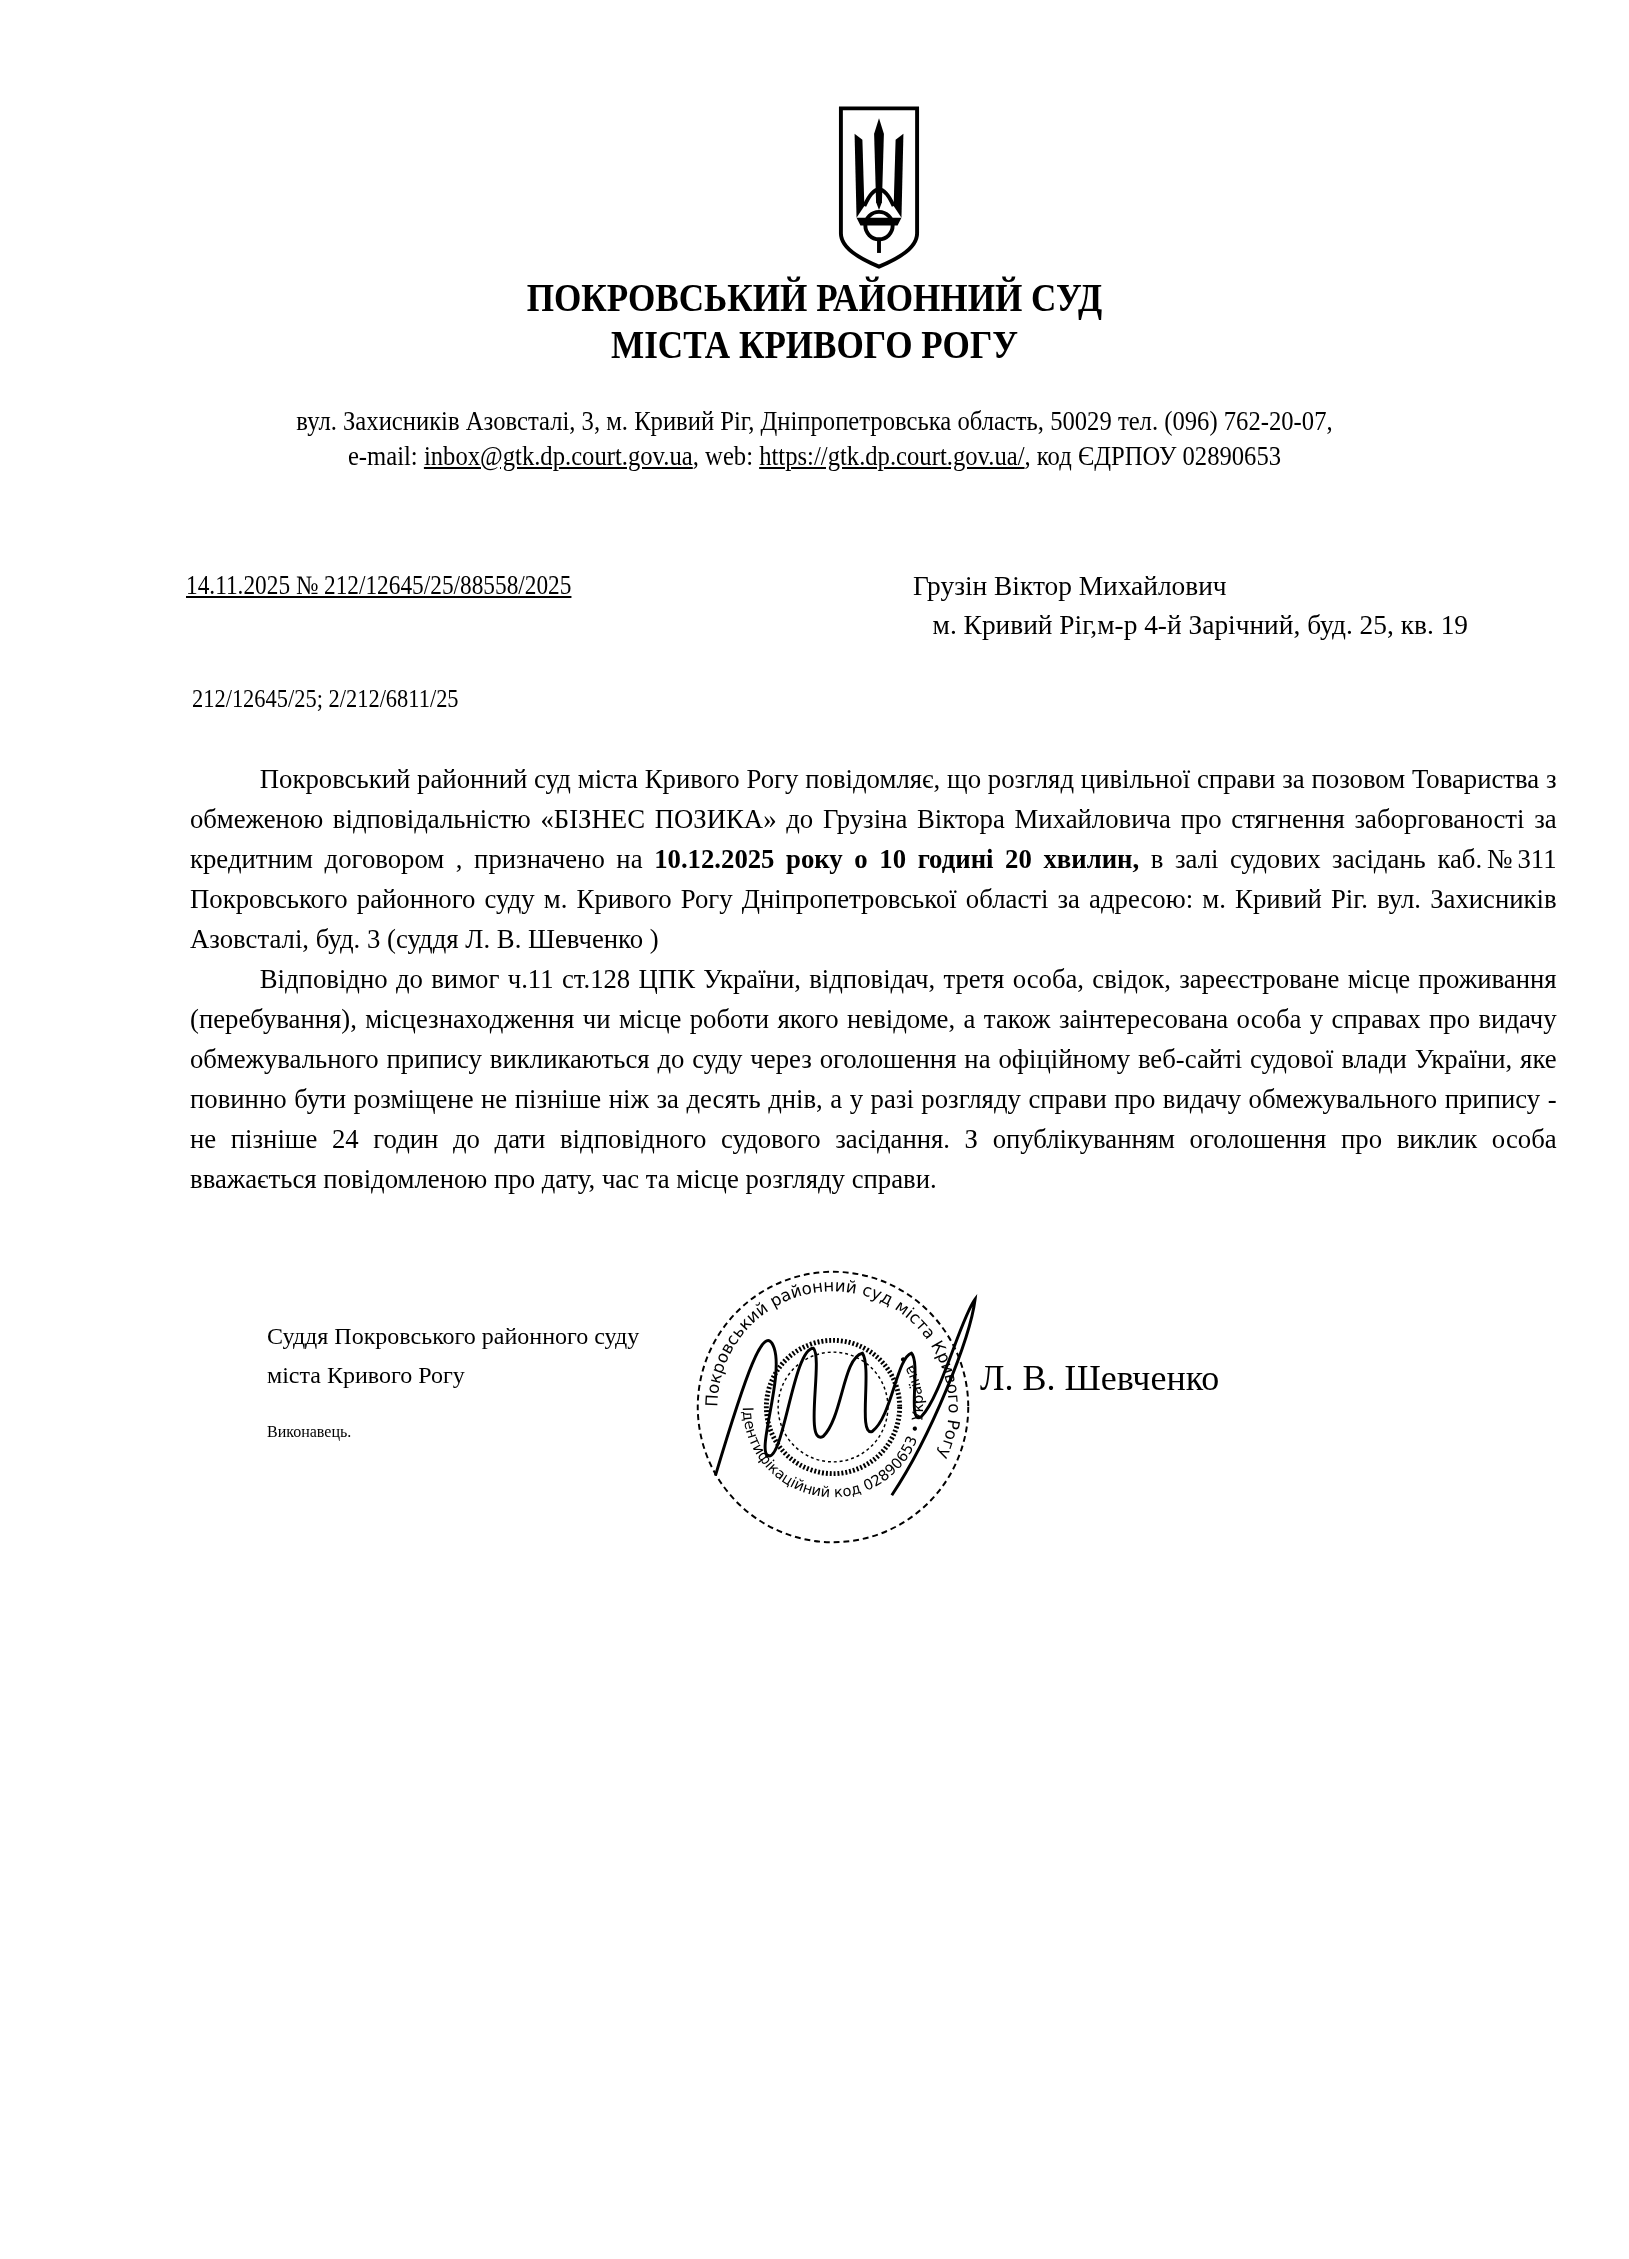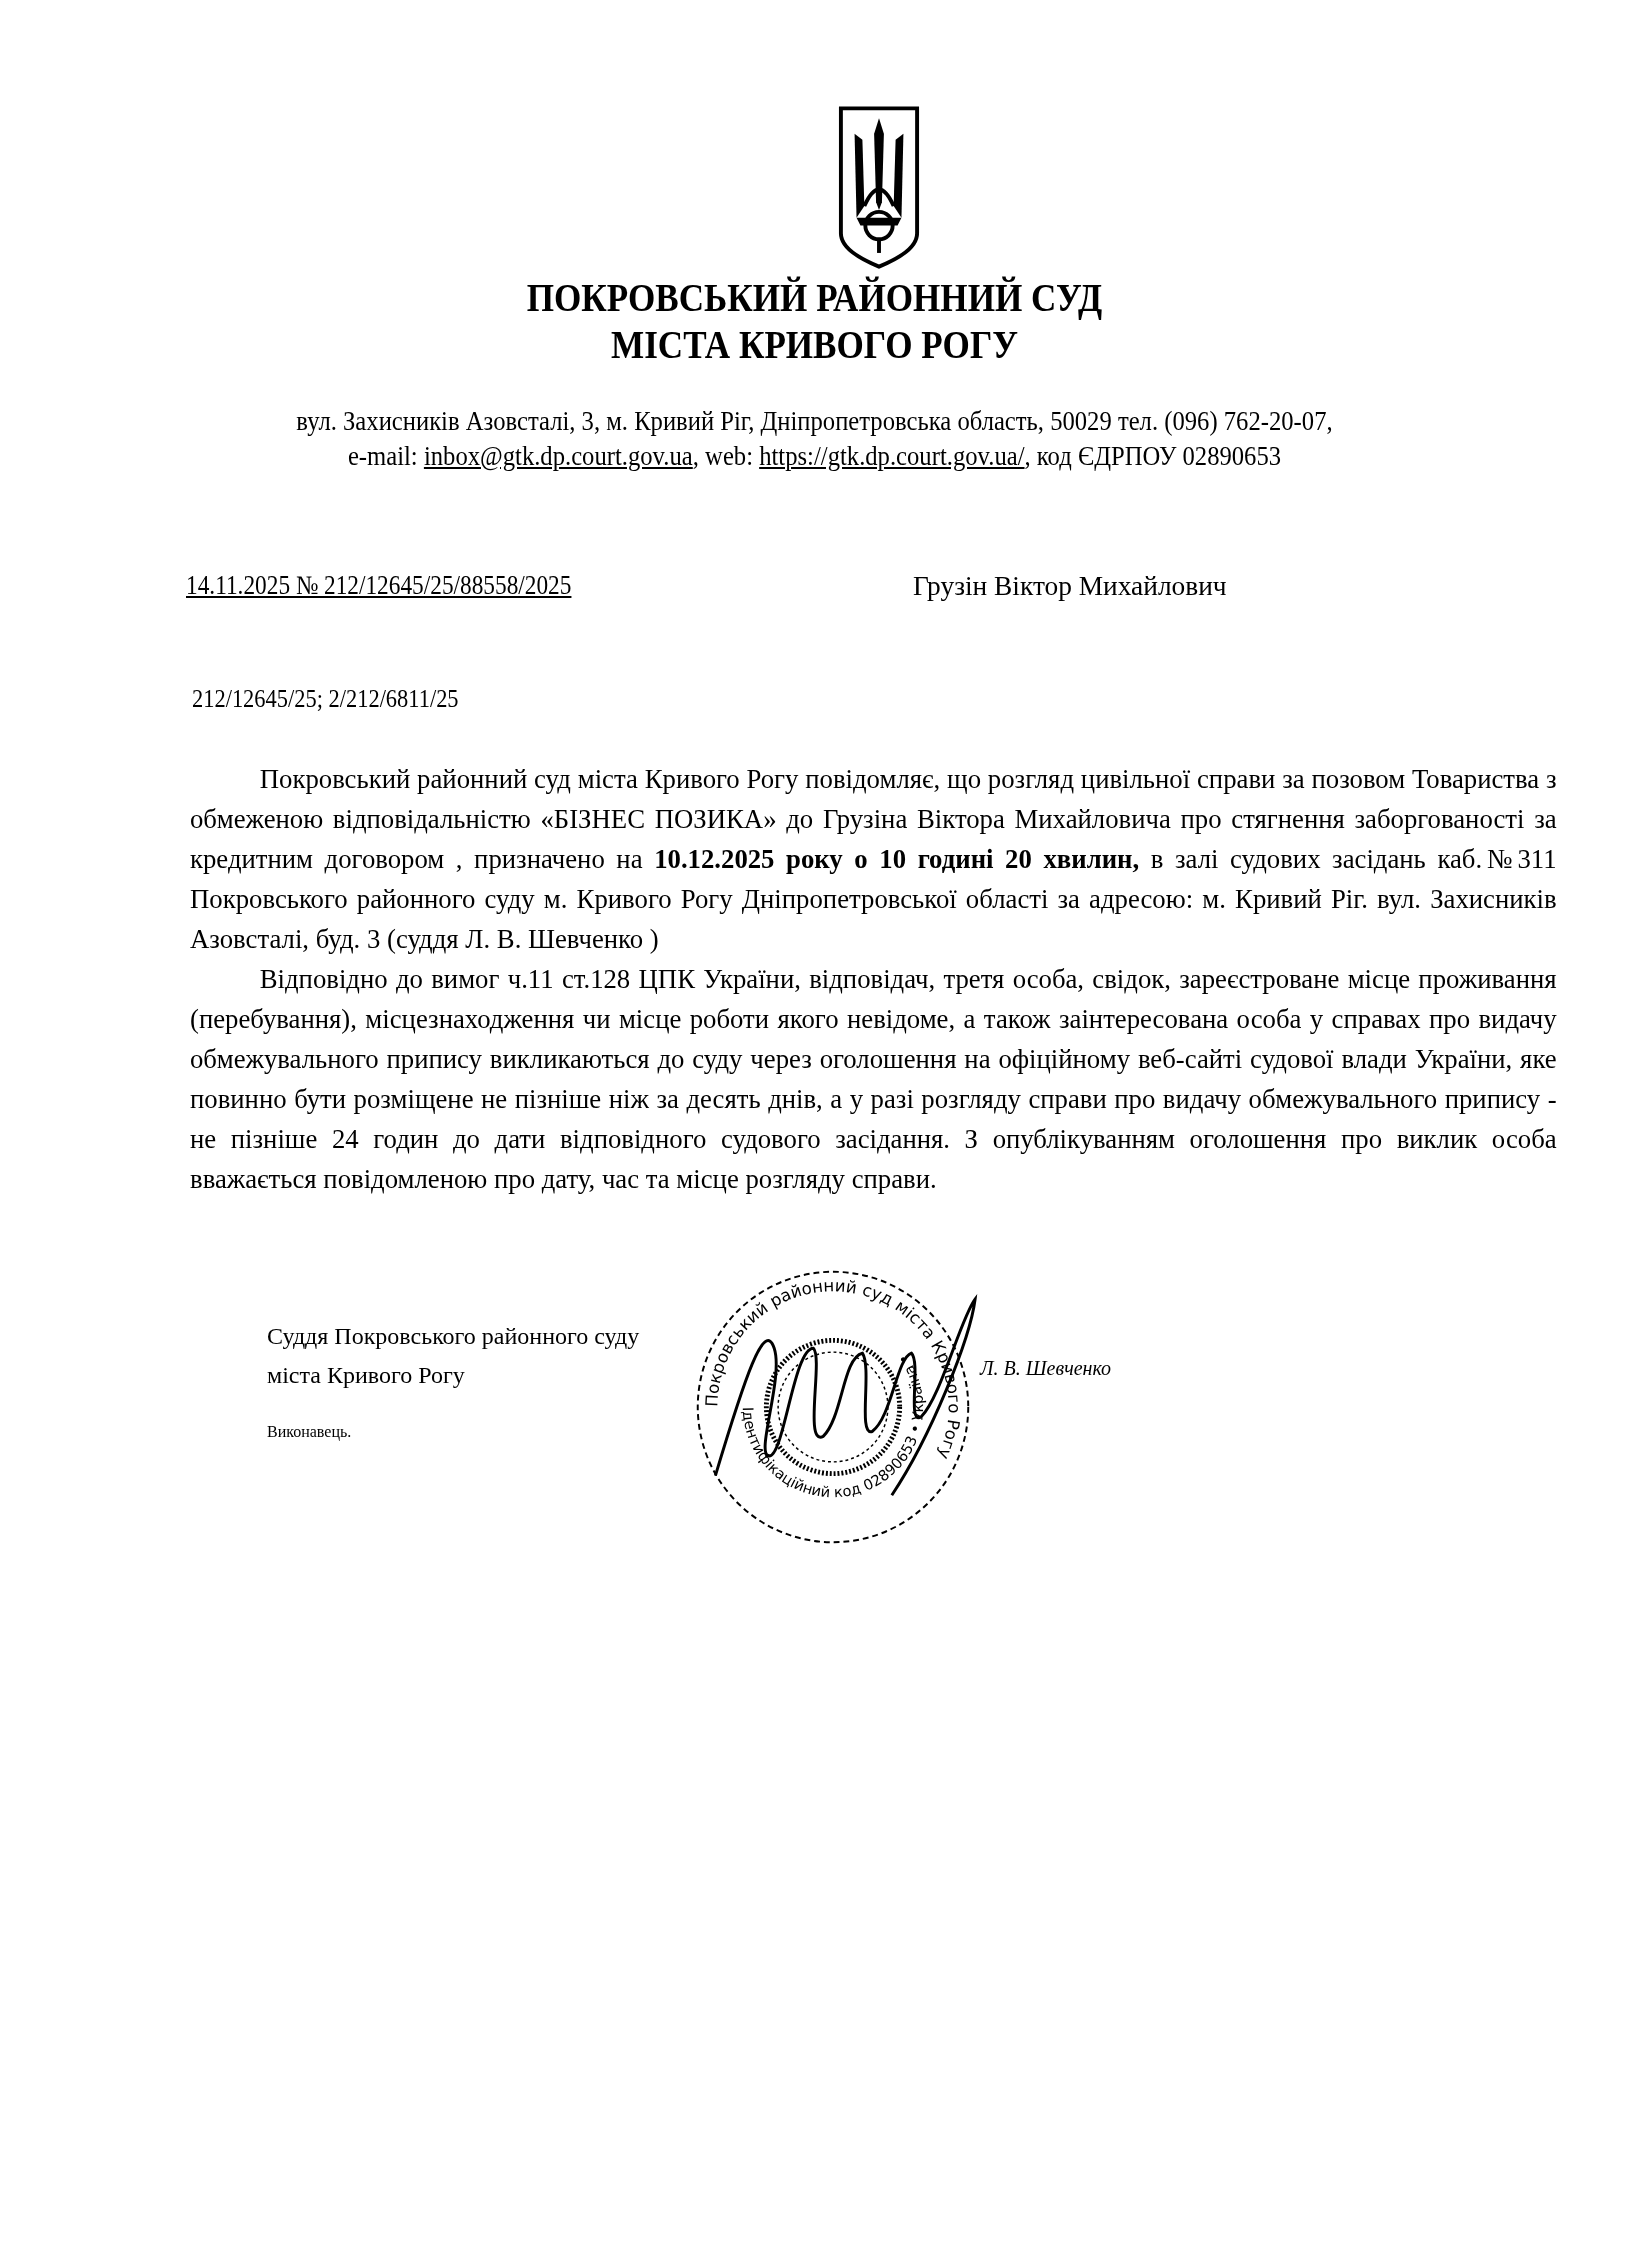--- a/index.html
+++ b/index.html
@@ -26,21 +26,21 @@
   .recipient { left: 913px; top: 567px; font-size: 27.4px; line-height: 39px; }
   .recipient .indent { padding-left: 19.6px; }
   .body-text {
     left: 190px; width: 1431px; top: 759px;
     font-size: 28px; line-height: 40px; text-align: justify;
     transform-origin: left top; transform: scaleX(0.955);
   }
   .body-text p { margin: 0; text-indent: 73px; }
   .body-text b { font-weight: bold; }
   .sig-label { left: 267px; top: 1317px; font-size: 24px; line-height: 39px; }
-  .sig-name { left: 980px; top: 1357px; font-size: 20px; font-style: italic; }
+  .sig-name { left: 980px; top: 1357px; font-size: 36px; }
   .executor { left: 267px; top: 1423px; font-size: 16px; }
   .stamp { left: 676px; top: 1260px; width: 314px; height: 294px; }
 </style>
 </head>
 <body>
 
 <div class="abs crest">
   <svg width="84" height="167" viewBox="0 0 86 170">
     <path d="M4 4 H82 V132 Q82 150 43 166 Q4 150 4 132 Z" fill="none" stroke="#000" stroke-width="4"></path>
     <path d="M43 14 L48 30 L46 100 L43 108 L40 100 L38 30 Z" fill="#000"></path>
@@ -59,20 +59,21 @@
 <div class="abs contact contact1">вул. Захисників Азовсталі, 3, м. Кривий Ріг,  Дніпропетровська область, 50029 тел. (096) 762-20-07,</div>
 <div class="abs contact contact2">
   <span>e-mail: </span><u>inbox@gtk.dp.court.gov.ua</u><span>,  web: </span><u>https://gtk.dp.court.gov.ua/</u><span>, код ЄДРПОУ 02890653</span>
 </div>
 
 <div class="abs ref">14.11.2025 №  212/12645/25/88558/2025</div>
 <div class="abs cases">212/12645/25; 2/212/6811/25</div>
 
 <div class="abs recipient">
   <div>Грузін Віктор Михайлович</div>
+  <div class="indent">м. Кривий Ріг,м-р 4-й Зарічний, буд. 25, кв. 19</div>
 </div>
 
 <div class="abs body-text">
   <p><span>Покровський районний суд міста Кривого Рогу  повідомляє, що розгляд цивільної справи за позовом Товариства з обмеженою відповідальністю «БІЗНЕС ПОЗИКА» до Грузіна Віктора Михайловича  про стягнення заборгованості за кредитним договором , призначено на </span><b> 10.12.2025 року о 10 годині 20 хвилин,</b><span> в залі судових засідань каб.№311  Покровського  районного суду м. Кривого Рогу Дніпропетровської області за адресою: м. Кривий Ріг. вул. Захисників Азовсталі, буд. 3 (суддя  Л.  В.  Шевченко )</span></p>
   <p>Відповідно до вимог ч.11 ст.128 ЦПК України, відповідач, третя особа, свідок, зареєстроване місце проживання (перебування), місцезнаходження чи місце роботи якого невідоме, а також заінтересована особа у справах про видачу обмежувального припису викликаються до суду через оголошення на офіційному веб-сайті судової влади України, яке повинно бути розміщене не пізніше ніж за десять днів, а у разі розгляду справи про видачу обмежувального припису - не пізніше 24 годин до дати відповідного судового засідання. З опублікуванням оголошення про виклик особа вважається повідомленою про дату, час та місце розгляду справи.</p>
 </div>
 
 <div class="abs sig-label">
   <div>Суддя  Покровського районного суду</div>
   <div>міста Кривого Рогу</div>

